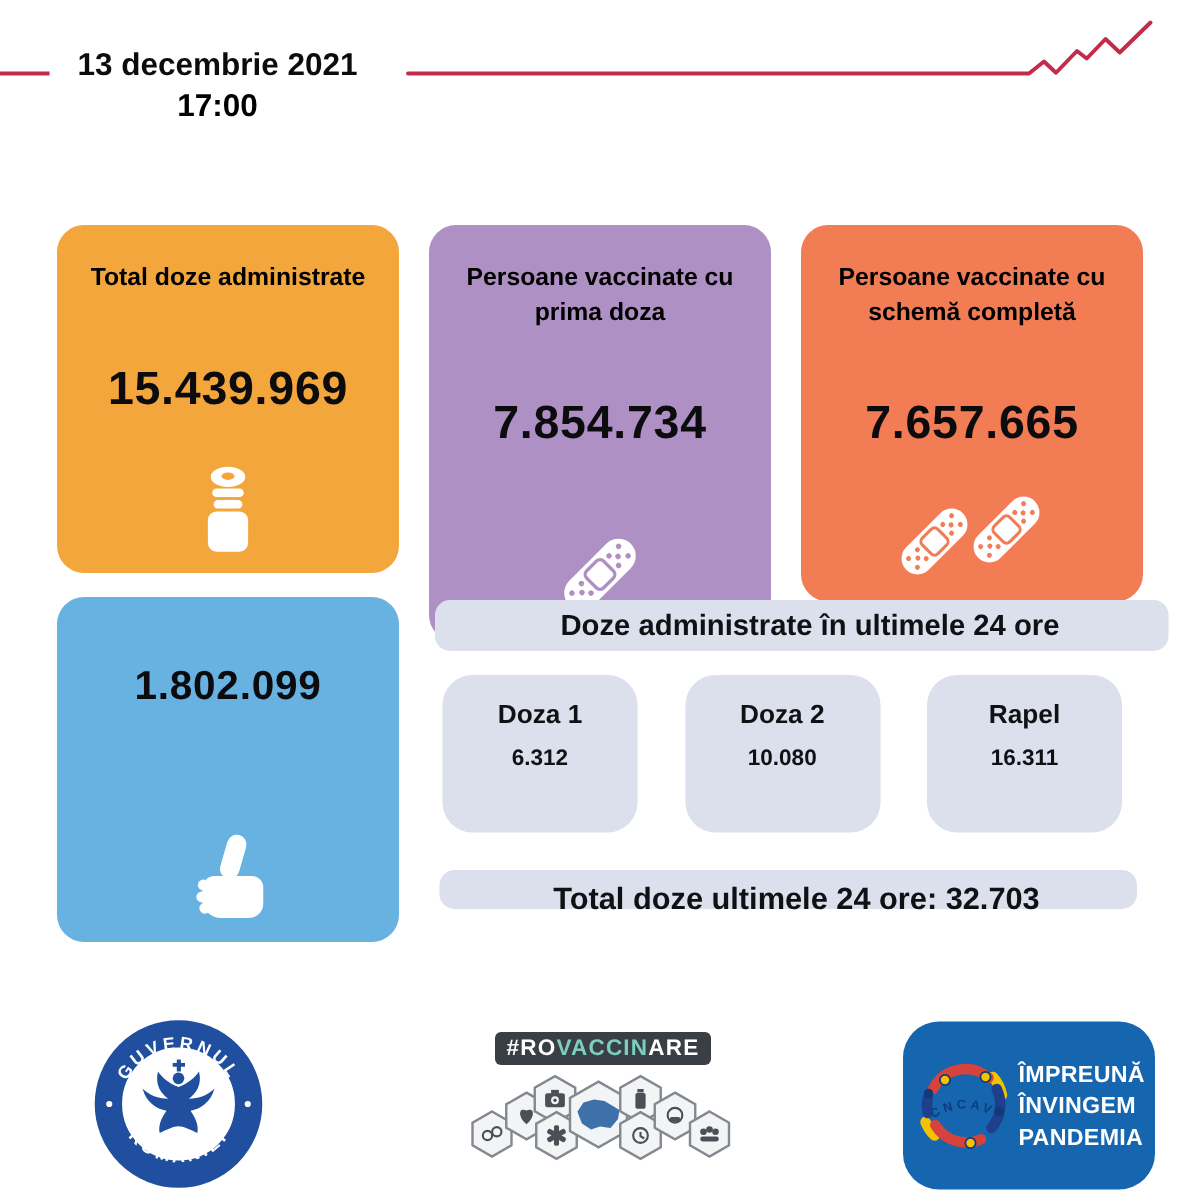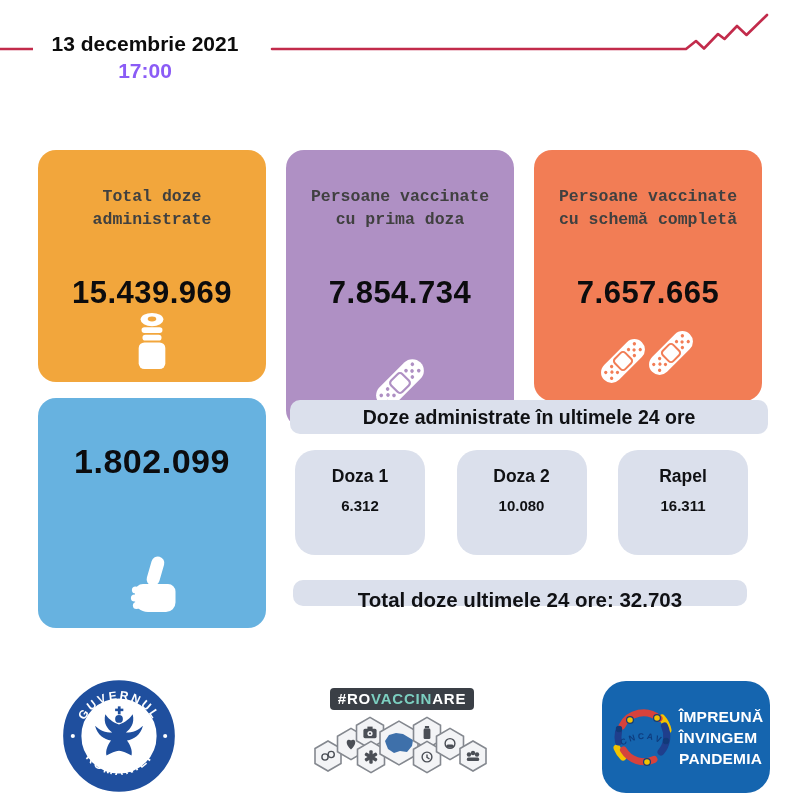--- a/index.html
+++ b/index.html
@@ -6,47 +6,47 @@
   body {
     width:800px; height:800px; position:relative; overflow:hidden;
     background:#ffffff; color:#15171a;
     font-family:"Liberation Sans", sans-serif; font-weight:bold;
   }
 
   
   .trendline { position:absolute; left:0; top:0; width:800px; height:80px; }
   .datebox { position:absolute; left:30px; top:31px; width:230px; text-align:center; }
   .datebox .date { font-size:21px; line-height:26px; color:#0c0c0c; }
-  .datebox .time { font-size:21px; line-height:28px; color:#8b5cf6; }
+  .datebox .time { font-size:21px; line-height:28px; color:#000000; }
 
   
   .card {
     position:absolute; width:228px; border-radius:18px;
     display:flex; flex-direction:column; align-items:center; text-align:center;
   }
   .card-total    { left:38px;  top:150px; height:232px; background:#F2A63C; }
   .card-first    { left:286px; top:150px; height:278px; background:#AF90C4; }
   .card-full     { left:534px; top:150px; height:251px; background:#F27D55; }
   .card-booster  { left:38px;  top:398px; height:230px; background:#67B2E0; }
-  .card-title { font-size:16.5px; line-height:23px; margin-top:35px; padding:0 14px; color:#404040;font-family:Liberation Mono, monospace; }
+  .card-title { font-size:16.5px; line-height:23px; margin-top:24px; padding:0 14px; color:#000000; }
   .card-value { font-size:31px; letter-spacing:0.5px; margin-top:44px; color:#0c0c0e; }
-  .card-booster .card-value { font-size:34px; }
+  .card-booster .card-value { font-size:27px; }
   .card-icon { margin-top:auto; margin-bottom:12px; }
 
   
   .card-total   .hole   { fill:#F2A63C; }
   .card-first   .acc-f  { fill:#AF90C4; }
   .card-first   .acc-s  { stroke:#AF90C4; }
   .card-full    .acc-f  { fill:#F27D55; }
   .card-full    .acc-s  { stroke:#F27D55; }
 
   
   .graybar {
     position:absolute; background:#DBE0EC; border-radius:10px;
-    text-align:center; color:#101114;
+    text-align:center; color:#101114;padding-left:11px;
   }
   .hbar { left:290px; top:400px; width:478px; height:34px; line-height:34px; font-size:19.5px; }
   .tbar { left:293px; top:580px; width:454px; height:26px; line-height:40px; font-size:20.5px; }
   .boxes { position:absolute; left:295px; top:450px; width:453px; display:flex; justify-content:space-between; }
   .minibox {
     width:130px; height:105px; background:#DBE0EC; border-radius:20px;
     text-align:center; color:#101114;
   }
   .minibox .mlabel { font-size:17.5px; margin-top:16px; }
   .minibox .mvalue { font-size:15px; margin-top:10px; }

